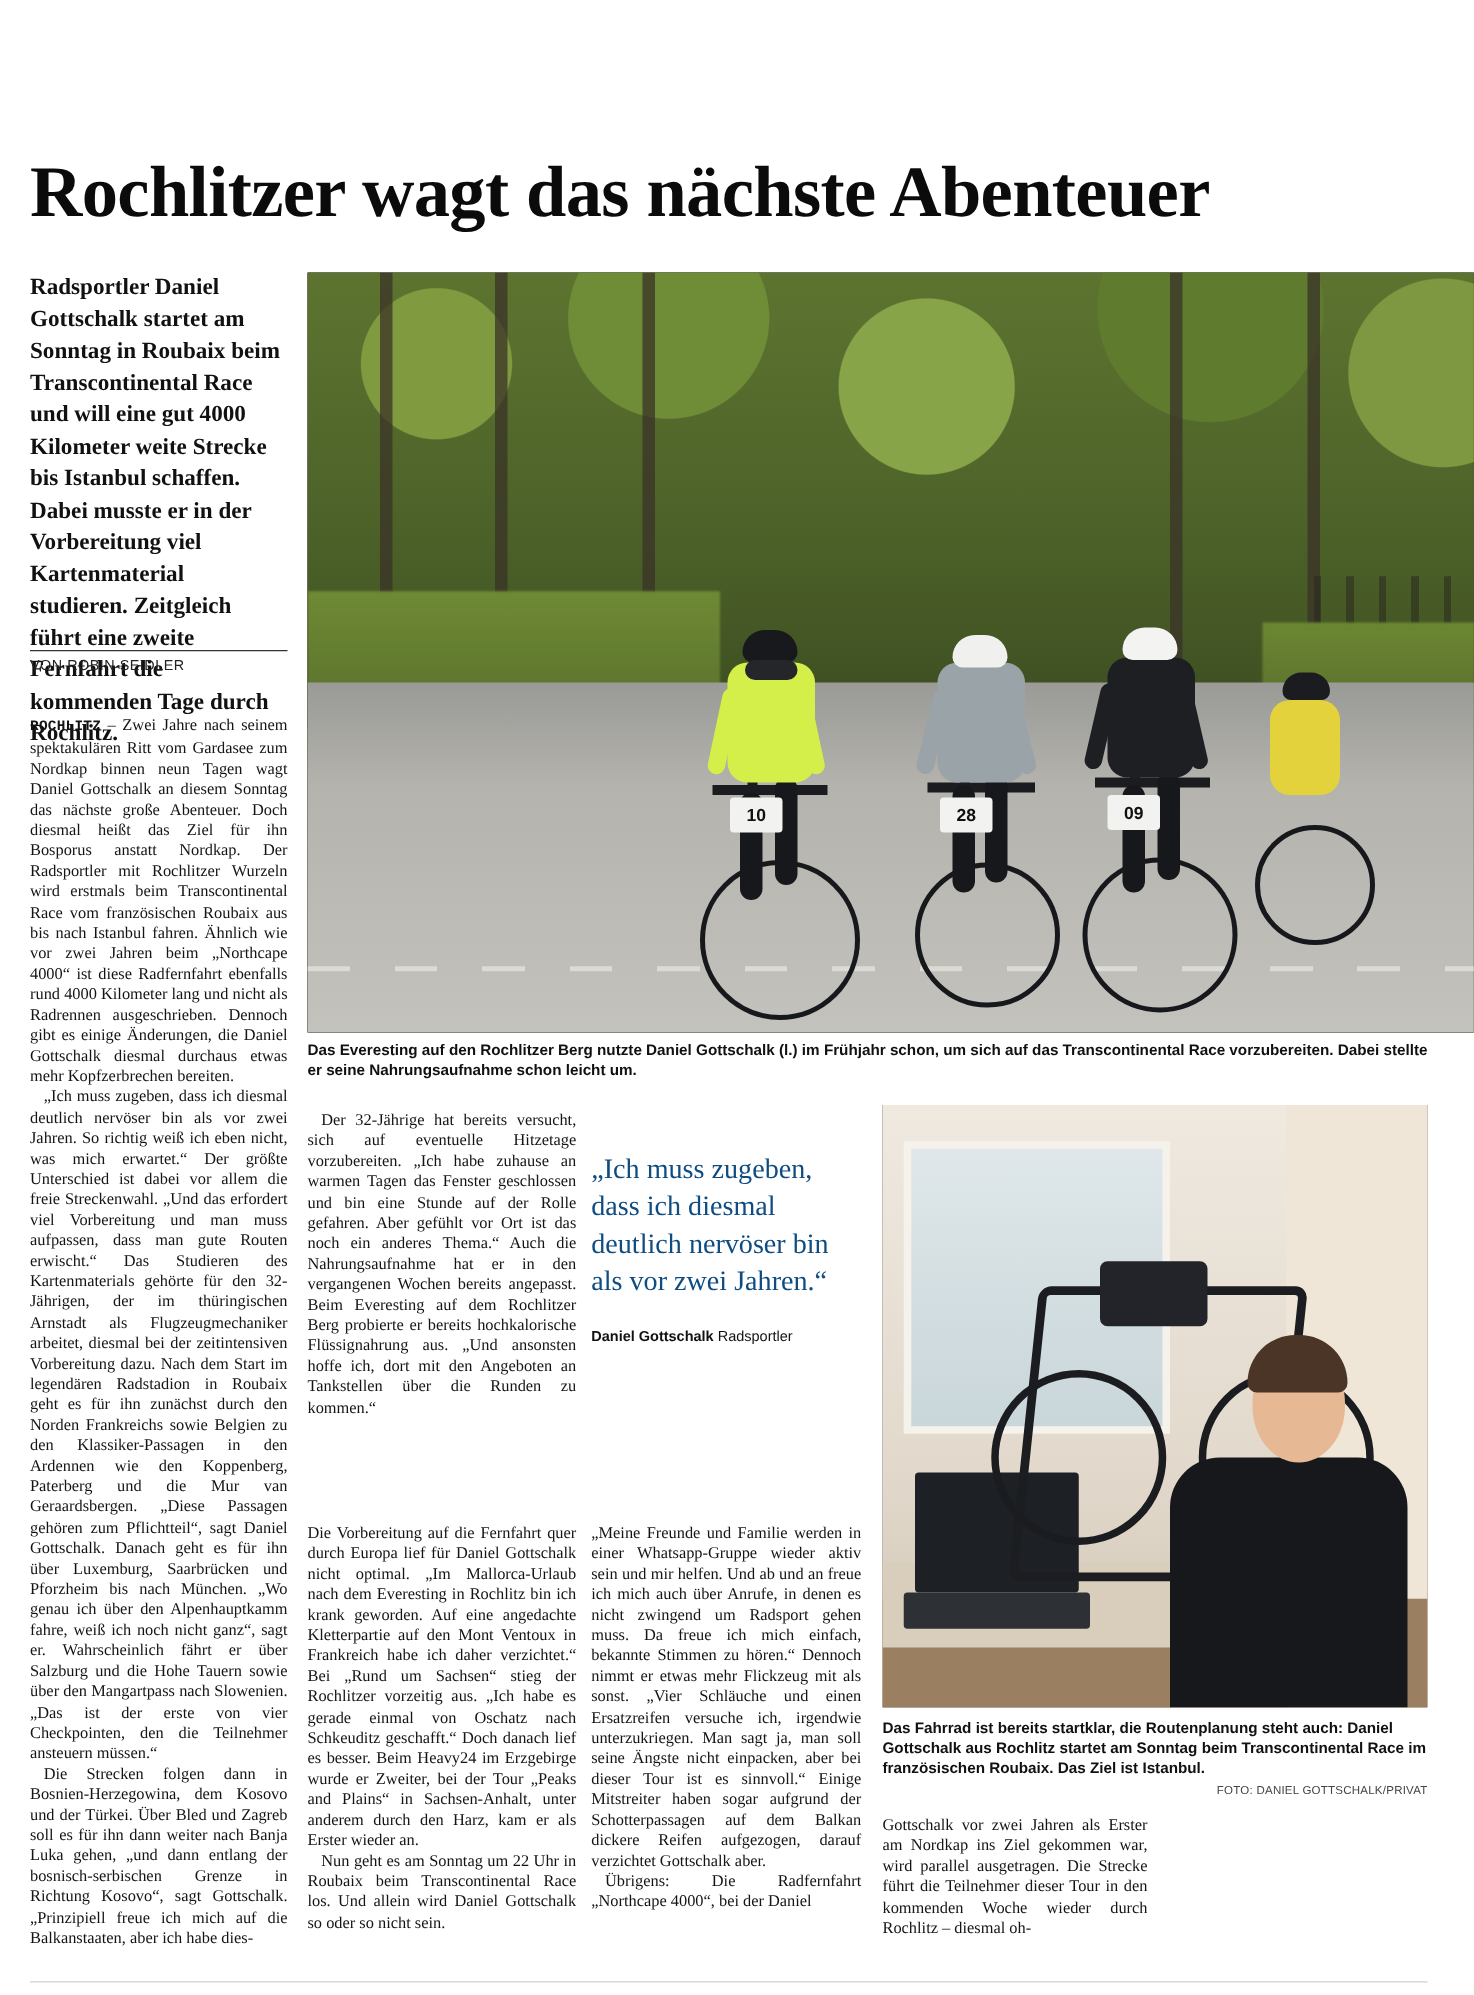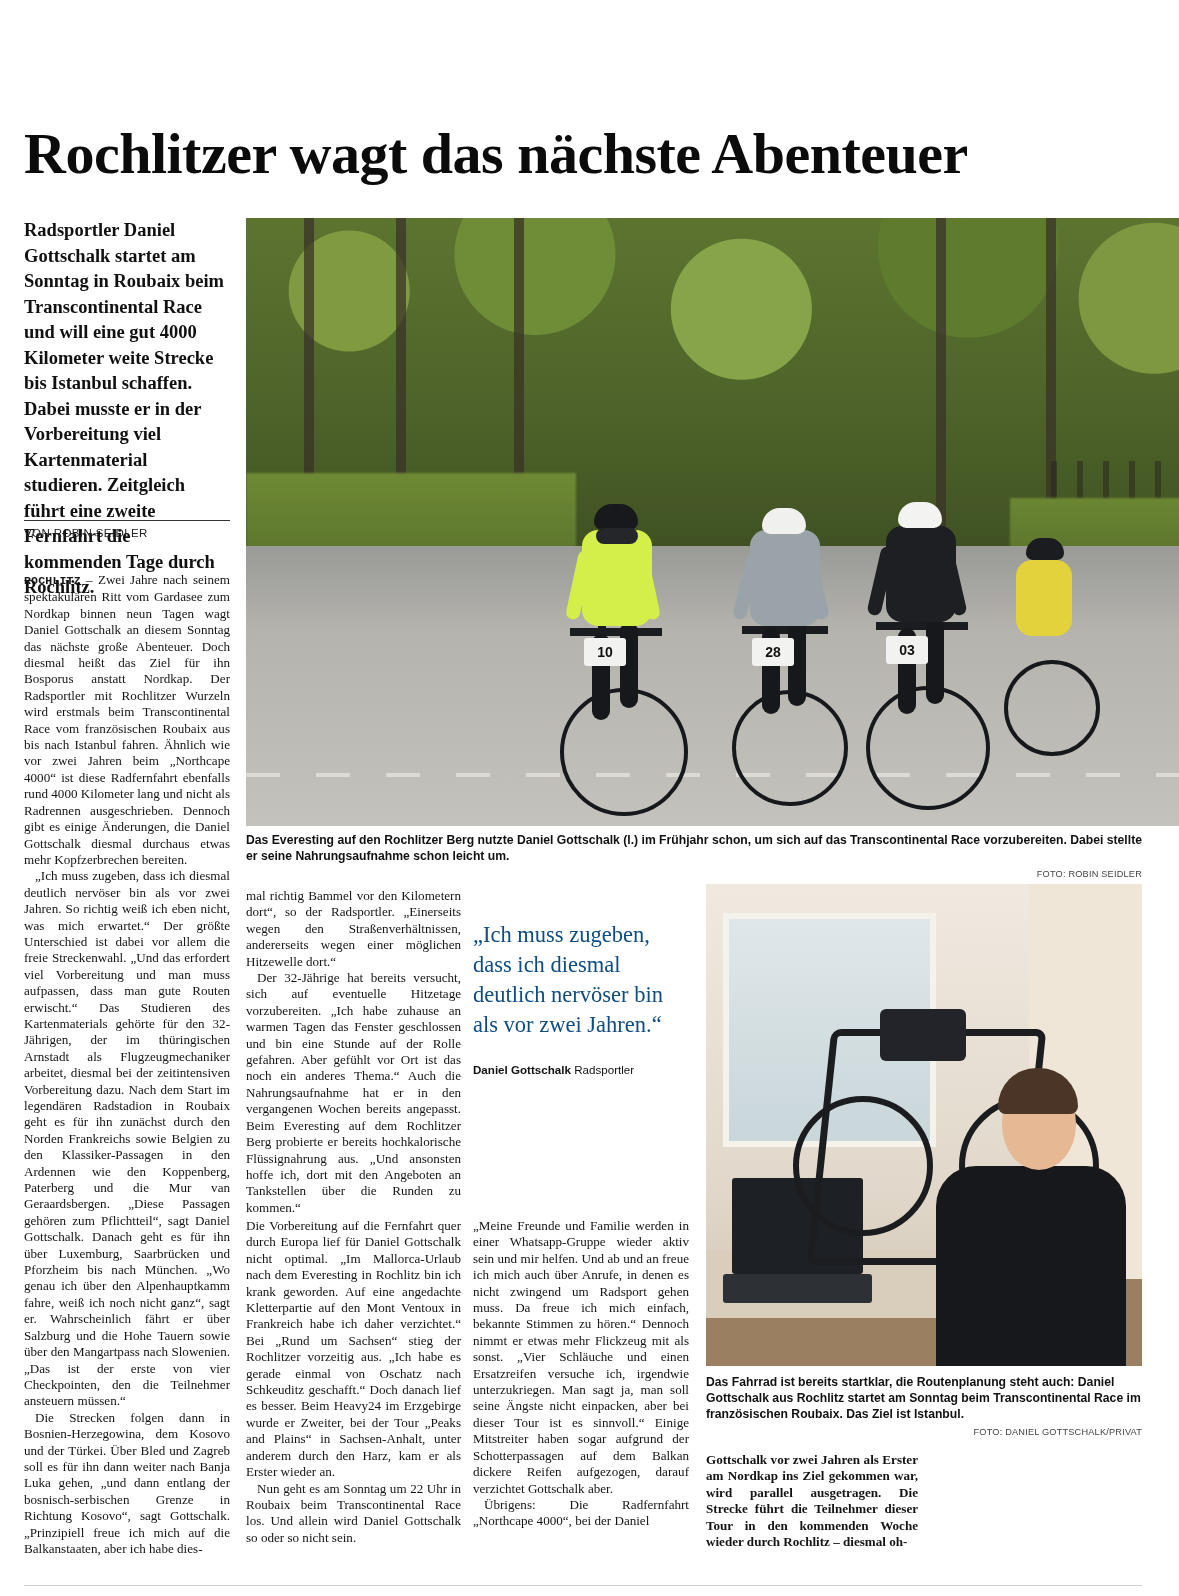--- a/index.html
+++ b/index.html
@@ -133,21 +133,21 @@
   
   .botcol {
     position: absolute;
     top: 1452px;
     font-family: "Liberation Serif", serif;
     font-size: 13.1px;
     line-height: 16.4px;
     text-align: justify;
     color: #141414;
   }
-  .botcol p { margin: 0; text-indent: 11px; font-weight: bold; }
+  .botcol p { margin: 0; text-indent: 11px; }
   .botcol p.first { text-indent: 0; }
   #bot1 { left: 706px; width: 212px; }
   #bot2 { left: 930px; width: 212px; }
 
   
   .photo-main {
     position: absolute;
     left: 246px;
     top: 218px;
     width: 1032px;
@@ -361,33 +361,32 @@
     <div class="rider" style="left:600px; bottom:16px; width:170px; height:410px;">
       <div class="bikewheel" style="left:20px; bottom:0; width:116px; height:116px;"></div>
       <div style="position:absolute; left:58px; bottom:100px; width:8px; height:116px; background:#1b1c1f;"></div>
       <div style="position:absolute; left:30px; bottom:180px; width:92px; height:8px; background:#1b1c1f;"></div>
       <div class="leg" style="left:52px; bottom:96px;"></div>
       <div class="leg" style="left:80px; bottom:106px;"></div>
       <div class="jersey" style="left:40px; bottom:188px; background:#1d1f22;"></div>
       <div class="arm" style="left:28px; bottom:194px; background:#1d1f22; transform:rotate(13deg);"></div>
       <div class="arm" style="left:100px; bottom:194px; background:#1d1f22; transform:rotate(-13deg);"></div>
       <div class="helmet" style="left:52px; bottom:282px; background:#f3f3f1;"></div>
-      <div class="numplate" style="left:40px; bottom:146px;">03</div>
+      <div class="numplate" style="left:40px; bottom:146px;">09</div>
     </div>
 
     <div class="rider" style="left:740px; bottom:70px; width:120px; height:300px;">
       <div class="jersey" style="left:30px; bottom:120px; background:#e4d23c; width:56px; height:76px;"></div>
       <div class="helmet" style="left:40px; bottom:196px; background:#1b1c1f; width:38px; height:22px;"></div>
       <div class="bikewheel" style="left:18px; bottom:0; width:88px; height:88px;"></div>
     </div>
   </div>
 
   <div class="caption-main">
     <span>Das Everesting auf den Rochlitzer Berg nutzte Daniel Gottschalk (l.) im Frühjahr schon, um sich auf das Transcontinental Race vorzubereiten. Dabei stellte er seine Nahrungsaufnahme schon leicht um.</span>
-    <span class="credit">FOTO: ROBIN SEIDLER</span>
   </div>
 
   <div class="pullquote">„Ich muss zugeben, dass ich diesmal deutlich nervöser bin als vor zwei Jahren.“</div>
   <div class="pullquote-attr">
     <b>Daniel Gottschalk</b>
     <span>Radsportler</span>
   </div>
 
   <div class="photo-second">
     <div class="room-wall"></div>
@@ -411,21 +410,20 @@
     <span class="credit">FOTO: DANIEL GOTTSCHALK/PRIVAT</span>
   </div>
 
   <div class="col" id="col1">
     <p class="first"><span class="dateline">ROCHLITZ</span> <span>– Zwei Jahre nach seinem spektakulären Ritt vom Gardasee zum Nordkap binnen neun Tagen wagt Daniel Gottschalk an diesem Sonntag das nächste große Abenteuer. Doch diesmal heißt das Ziel für ihn Bosporus anstatt Nordkap. Der Radsportler mit Rochlitzer Wurzeln wird erstmals beim Transcontinental Race vom französischen Roubaix aus bis nach Istanbul fahren. Ähnlich wie vor zwei Jahren beim „Northcape 4000“ ist diese Radfernfahrt ebenfalls rund 4000 Kilometer lang und nicht als Radrennen ausgeschrieben. Dennoch gibt es einige Änderungen, die Daniel Gottschalk diesmal durchaus etwas mehr Kopfzerbrechen bereiten.</span></p>
     <p>„Ich muss zugeben, dass ich diesmal deutlich nervöser bin als vor zwei Jahren. So richtig weiß ich eben nicht, was mich erwartet.“ Der größte Unterschied ist dabei vor allem die freie Streckenwahl. „Und das erfordert viel Vorbereitung und man muss aufpassen, dass man gute Routen erwischt.“ Das Studieren des Kartenmaterials gehörte für den 32-Jährigen, der im thüringischen Arnstadt als Flugzeugmechaniker arbeitet, diesmal bei der zeitintensiven Vorbereitung dazu. Nach dem Start im legendären Radstadion in Roubaix geht es für ihn zunächst durch den Norden Frankreichs sowie Belgien zu den Klassiker-Passagen in den Ardennen wie den Koppenberg, Paterberg und die Mur van Geraardsbergen. „Diese Passagen gehören zum Pflichtteil“, sagt Daniel Gottschalk. Danach geht es für ihn über Luxemburg, Saarbrücken und Pforzheim bis nach München. „Wo genau ich über den Alpenhauptkamm fahre, weiß ich noch nicht ganz“, sagt er. Wahrscheinlich fährt er über Salzburg und die Hohe Tauern sowie über den Mangartpass nach Slowenien. „Das ist der erste von vier Checkpointen, den die Teilnehmer ansteuern müssen.“</p>
     <p>Die Strecken folgen dann in Bosnien-Herzegowina, dem Kosovo und der Türkei. Über Bled und Zagreb soll es für ihn dann weiter nach Banja Luka gehen, „und dann entlang der bosnisch-serbischen Grenze in Richtung Kosovo“, sagt Gottschalk. „Prinzipiell freue ich mich auf die Balkanstaaten, aber ich habe dies-</p>
   </div>
 
   <div class="col" id="col2">
-    <p class="first">mal richtig Bammel vor den Kilometern dort“, so der Radsportler. „Einerseits wegen den Straßenverhältnissen, andererseits wegen einer möglichen Hitzewelle dort.“</p>
     <p>Der 32-Jährige hat bereits versucht, sich auf eventuelle Hitzetage vorzubereiten. „Ich habe zuhause an warmen Tagen das Fenster geschlossen und bin eine Stunde auf der Rolle gefahren. Aber gefühlt vor Ort ist das noch ein anderes Thema.“ Auch die Nahrungsaufnahme hat er in den vergangenen Wochen bereits angepasst. Beim Everesting auf dem Rochlitzer Berg probierte er bereits hochkalorische Flüssignahrung aus. „Und ansonsten hoffe ich, dort mit den Angeboten an Tankstellen über die Runden zu kommen.“</p>
   </div>
   <div class="col" id="col2b">
     <p class="first">Die Vorbereitung auf die Fernfahrt quer durch Europa lief für Daniel Gottschalk nicht optimal. „Im Mallorca-Urlaub nach dem Everesting in Rochlitz bin ich krank geworden. Auf eine angedachte Kletterpartie auf den Mont Ventoux in Frankreich habe ich daher verzichtet.“ Bei „Rund um Sachsen“ stieg der Rochlitzer vorzeitig aus. „Ich habe es gerade einmal von Oschatz nach Schkeuditz geschafft.“ Doch danach lief es besser. Beim Heavy24 im Erzgebirge wurde er Zweiter, bei der Tour „Peaks and Plains“ in Sachsen-Anhalt, unter anderem durch den Harz, kam er als Erster wieder an.</p>
     <p>Nun geht es am Sonntag um 22 Uhr in Roubaix beim Transcontinental Race los. Und allein wird Daniel Gottschalk so oder so nicht sein.</p>
   </div>
 
   <div class="col" id="col4">
     <p class="first">„Meine Freunde und Familie werden in einer Whatsapp-Gruppe wieder aktiv sein und mir helfen. Und ab und an freue ich mich auch über Anrufe, in denen es nicht zwingend um Radsport gehen muss. Da freue ich mich einfach, bekannte Stimmen zu hören.“ Dennoch nimmt er etwas mehr Flickzeug mit als sonst. „Vier Schläuche und einen Ersatzreifen versuche ich, irgendwie unterzukriegen. Man sagt ja, man soll seine Ängste nicht einpacken, aber bei dieser Tour ist es sinnvoll.“ Einige Mitstreiter haben sogar aufgrund der Schotterpassagen auf dem Balkan dickere Reifen aufgezogen, darauf verzichtet Gottschalk aber.</p>
     <p>Übrigens: Die Radfernfahrt „Northcape 4000“, bei der Daniel</p>

